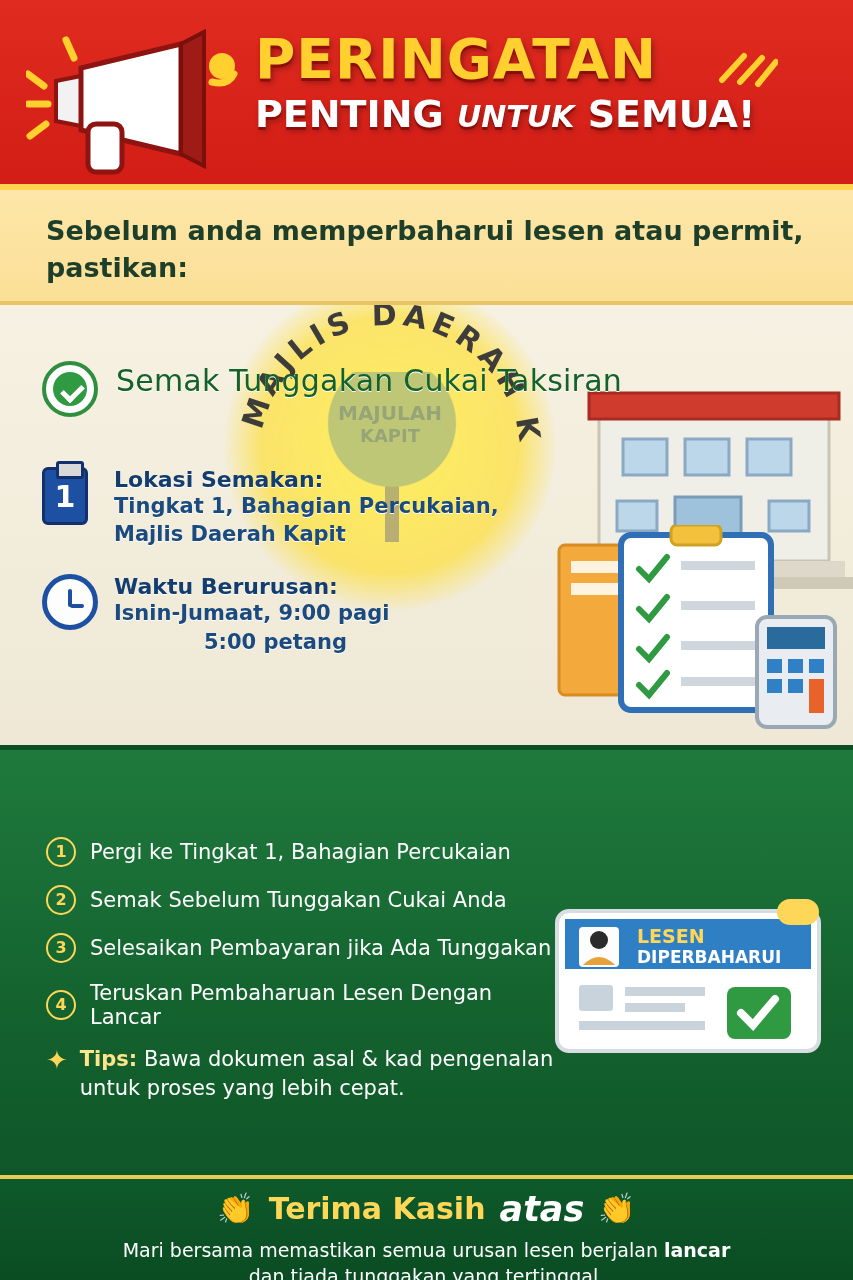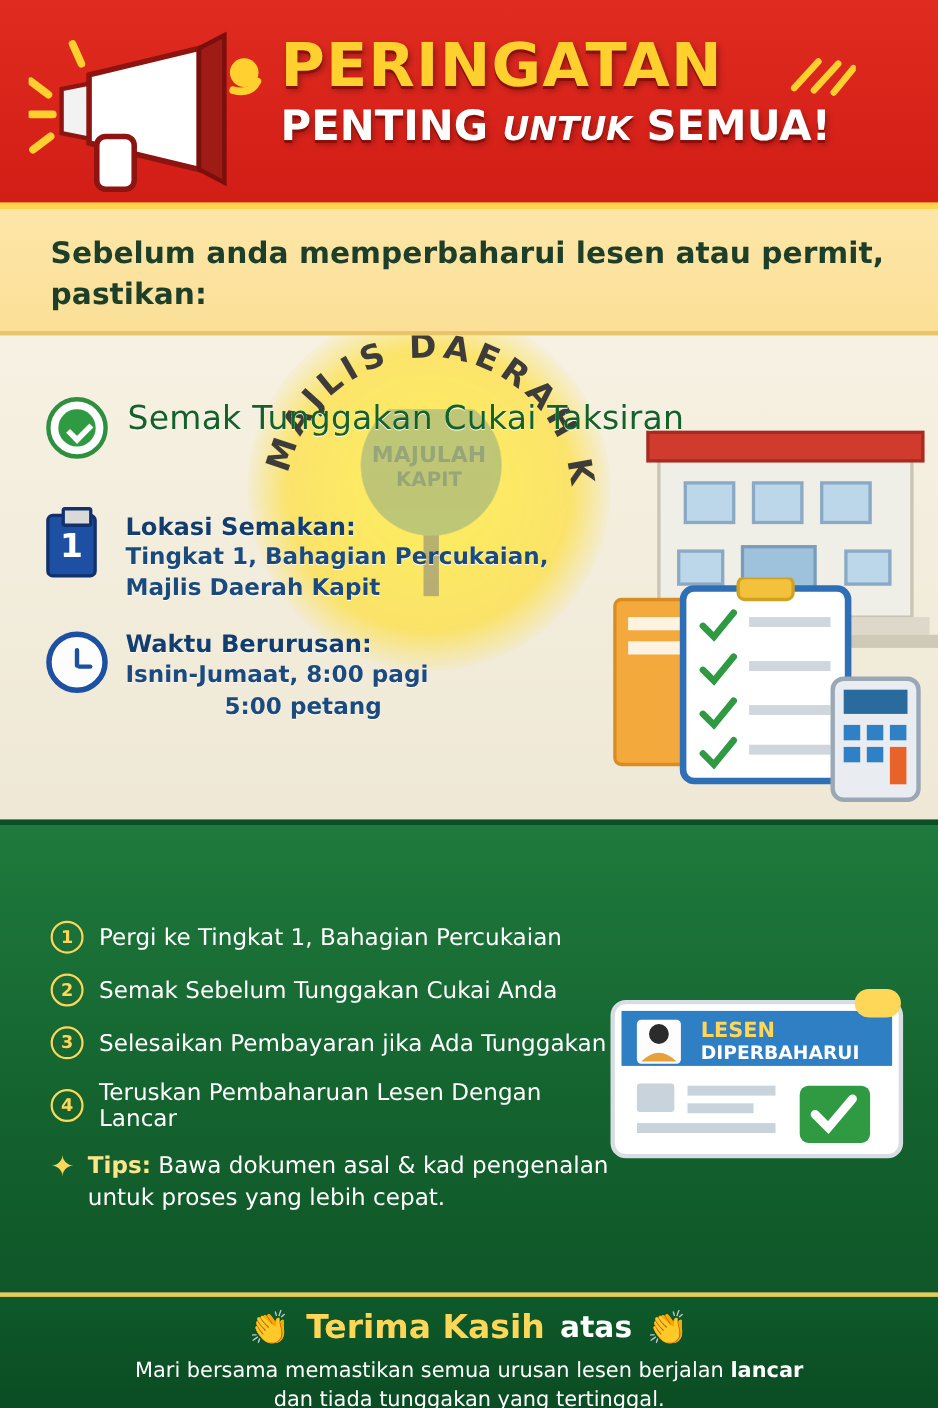--- a/index.html
+++ b/index.html
@@ -274,21 +274,21 @@
     padding-top: 14px;
   }
   .footer:before{
     content:""; position:absolute; left:0; right:0; top:0; height:4px; background:#ffd758; opacity:.9;
   }
   .thanks {
     font-family:"DejaVu Sans",sans-serif;
     font-weight:700; font-size: 30px; color:#ffd758;
     display:flex; align-items:center; justify-content:center; gap: 14px;
   }
-  .thanks .atas { color:#ffffff; font-size: 27px; }
+  .thanks .atas { color:#ffffff; font-style: italic; font-size: 35px; }
   .thanks .hand { font-size: 30px; }
   .foot-sub {
     margin-top: 8px;
     font-family:"DejaVu Sans",sans-serif;
     font-size: 19px; color:#ffffff; line-height:1.4;
   }
   .foot-sub b { color:#ffffff; }
 </style>
 </head>
 <body>
@@ -379,21 +379,21 @@
           <div class="info-line">Majlis Daerah Kapit</div>
         </div>
       </div>
 
       <div class="info-item">
         <div class="info-ico">
           <div class="clock-ico"></div>
         </div>
         <div>
           <div class="info-title">Waktu Berurusan:</div>
-          <div class="info-line">Isnin-Jumaat, 8:00 pagi</div>
+          <div class="info-line">Isnin-Jumaat, 9:00 pagi</div>
           <div class="info-line ind">5:00 petang</div>
         </div>
       </div>
 
     </div>
 
     <svg class="clipboard-art" viewBox="0 0 300 230">
       <rect x="16" y="20" width="80" height="150" rx="6" fill="#f3a93b" stroke="#d98c22" stroke-width="3"></rect>
       <rect x="28" y="36" width="56" height="12" fill="#fff" opacity=".85"></rect>
       <rect x="28" y="58" width="56" height="12" fill="#fff" opacity=".85"></rect>

